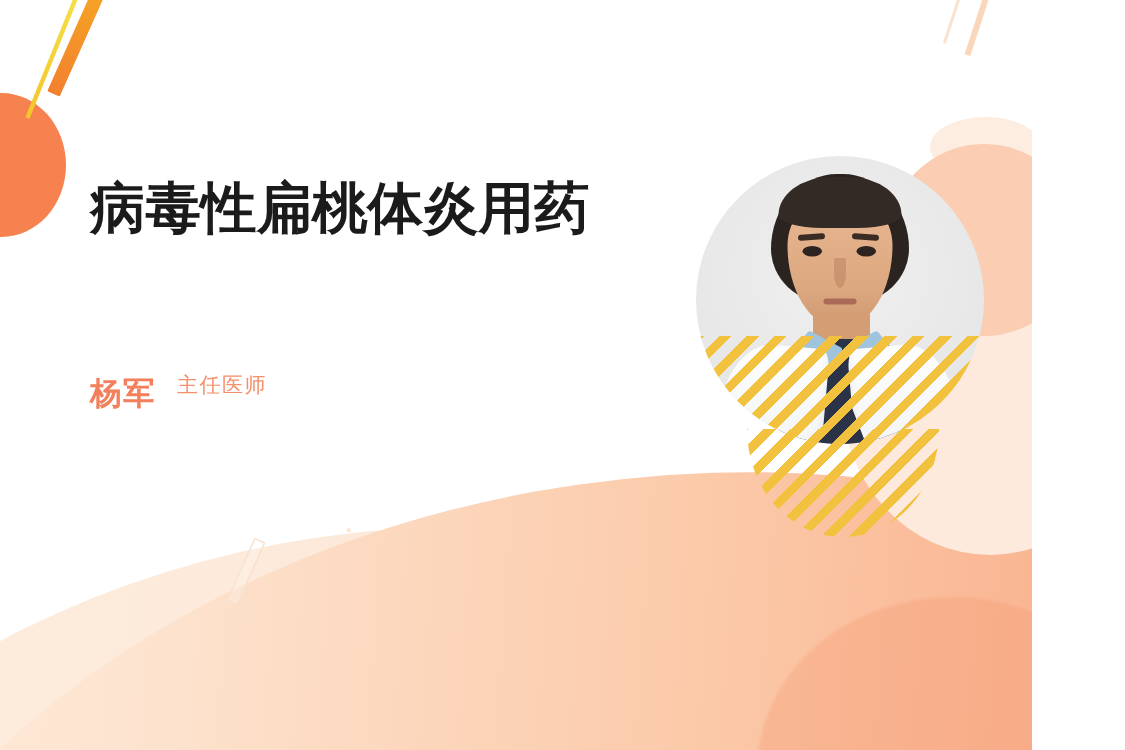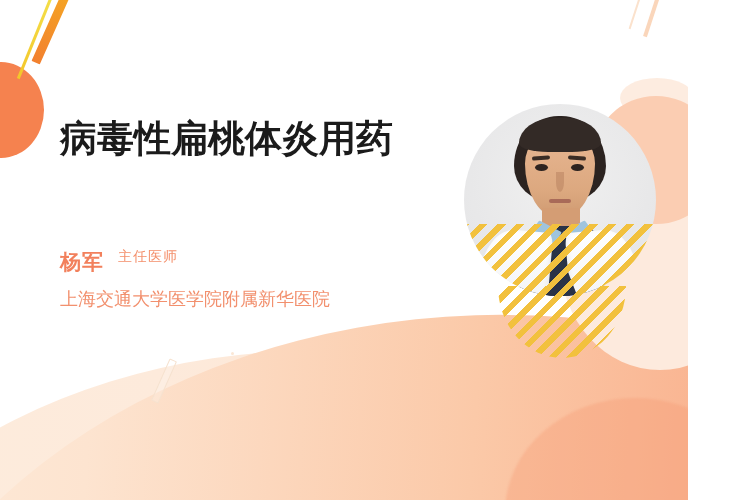--- a/index.html
+++ b/index.html
@@ -364,16 +364,15 @@
   <div class="stripes-bleed"></div>
 
   <div class="title">病毒性扁桃体炎用药</div>
 
   <div class="doctor-line">
     <span class="doctor-name">杨军</span>
     <span class="doctor-rank">主任医师</span>
   </div>
 
   <div class="affiliation">
-    <div>上海交通大学医学院附属新华医院</div>
   </div>
 
 </div>
 
 </body></html>

